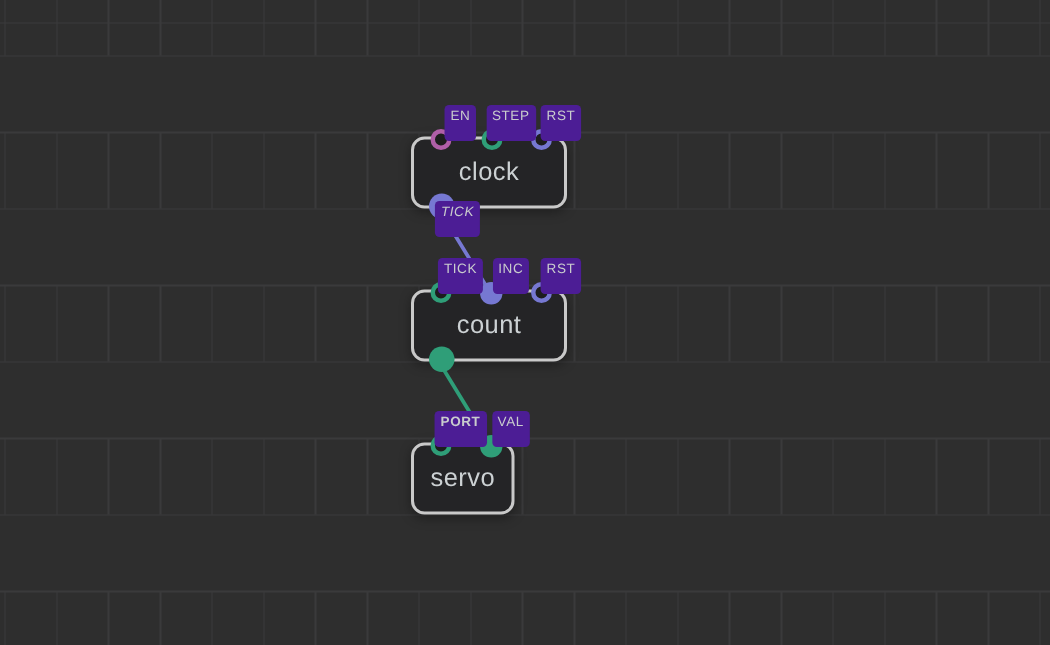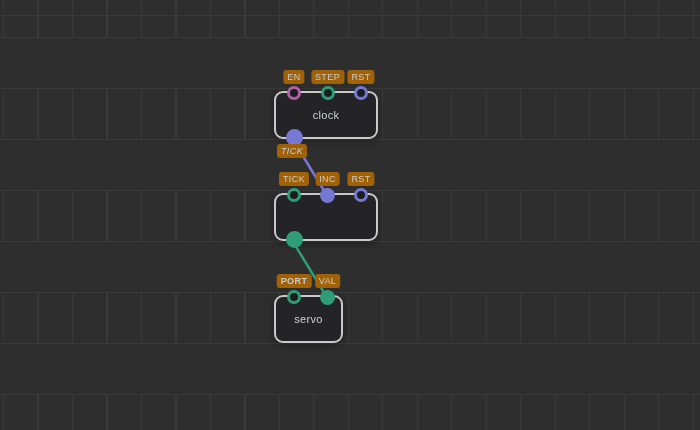--- a/index.html
+++ b/index.html
@@ -36,21 +36,21 @@
     box-shadow: 0 2px 8px rgba(0,0,0,0.35);
     z-index: 3;
     box-sizing: border-box;
   }
   .node-title {
     position: absolute;
     left: 0; right: 0;
     top: 50%; transform: translateY(-50%);
     text-align: center;
     color: #ccd1d3;
-    font-size: 11px;
+    font-size: 17px;
     letter-spacing: 0.3px;
     user-select: none;
   }
   .port {
     position: absolute;
     border-radius: 50%;
     box-sizing: content-box;
     z-index: 4;
   }
   .port.ring {
@@ -60,29 +60,30 @@
   }
   .port.filled-in {
     width: 15px; height: 15px;
   }
   .port.filled-out {
     width: 17px; height: 17px;
   }
   .badge {
     position: absolute;
     transform: translateX(-50%);
-    background: #a16207;
+    background: #4c1d95;
     color: #c9cccd;
     font-size: 9px;
     letter-spacing: 0.4px;
-    padding: 2px 4px 2px 4px;
+    padding: 2px 4px 12px 4px;
     border-radius: 3px;
     white-space: nowrap;
     z-index: 5;
     user-select: none;
+    margin-left: 13px;
   }
 </style>
 </head>
 <body>
 
 <div id="canvas">
   <div class="vband" style="top:0px;   height:37px;"></div>
   <div class="vband" style="top:88px;  height:51px;"></div>
   <div class="vband" style="top:190px; height:51px;"></div>
   <div class="vband" style="top:292px; height:51px;"></div>
@@ -98,20 +99,21 @@
       <span class="port ring" style="left: 11px; top: -7px; border-color: rgb(176, 95, 168);"></span>
       <div class="badge" style="left: 18px; top: -23px;">EN</div>
       <span class="port ring" style="left: 44.5px; top: -7px; border-color: rgb(47, 158, 120);"></span>
       <div class="badge" style="left: 51.5px; top: -23px;">STEP</div>
       <span class="port ring" style="left: 78px; top: -7px; border-color: rgb(118, 120, 210);"></span>
       <div class="badge" style="left: 85px; top: -23px;">RST</div>
       <span class="port filled-out" style="left: 10px; bottom: -8.5px; background: rgb(118, 120, 210);"></span>
       <div class="badge" style="left: 16px; bottom: -21px; font-style: italic;">TICK</div>
     </div>
     <div class="node" style="left: 274px; top: 193px; width: 104px; height: 48px;">
+      <div class="node-title">count</div>
       <span class="port ring" style="left: 11px; top: -7px; border-color: rgb(47, 158, 120);"></span>
       <div class="badge" style="left: 18px; top: -23px;">TICK</div>
       <span class="port filled-in" style="left: 44px; top: -7.5px; background: rgb(118, 120, 210);"></span>
       <div class="badge" style="left: 51.5px; top: -23px;">INC</div>
       <span class="port ring" style="left: 78px; top: -7px; border-color: rgb(118, 120, 210);"></span>
       <div class="badge" style="left: 85px; top: -23px;">RST</div>
       <span class="port filled-out" style="left: 10px; bottom: -8.5px; background: rgb(47, 158, 120);"></span>
     </div>
     <div class="node" style="left: 274px; top: 295px; width: 69px; height: 48px;">
       <div class="node-title">servo</div>

